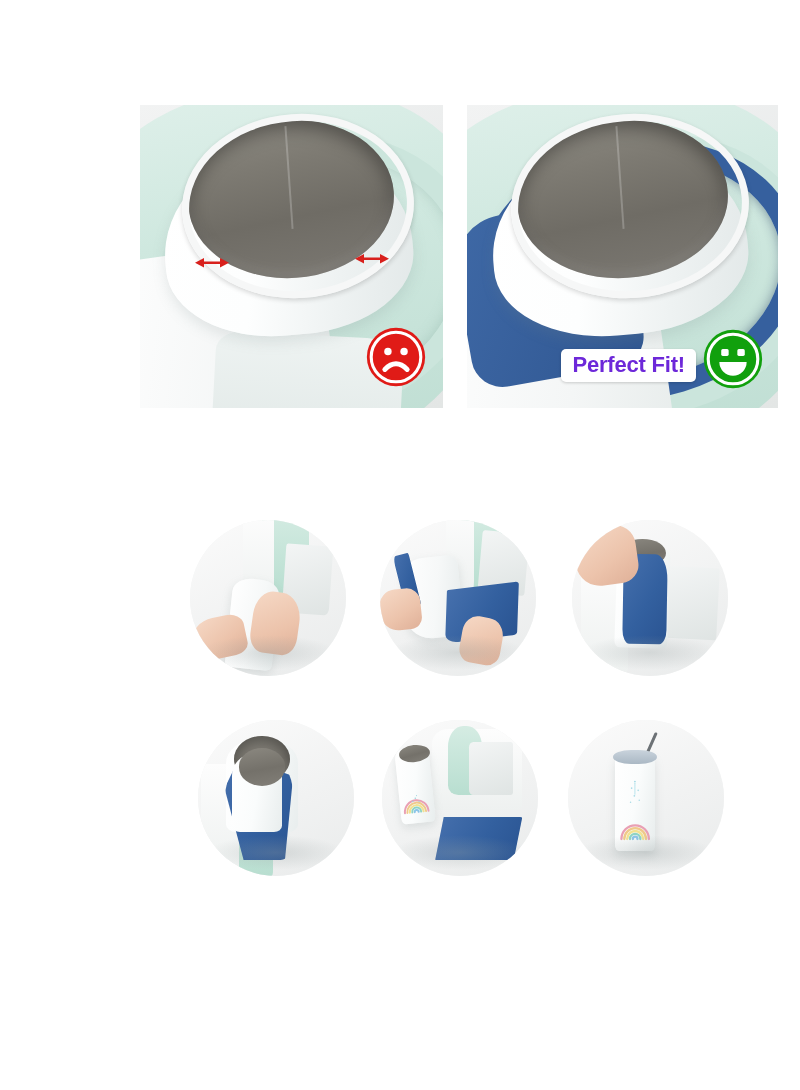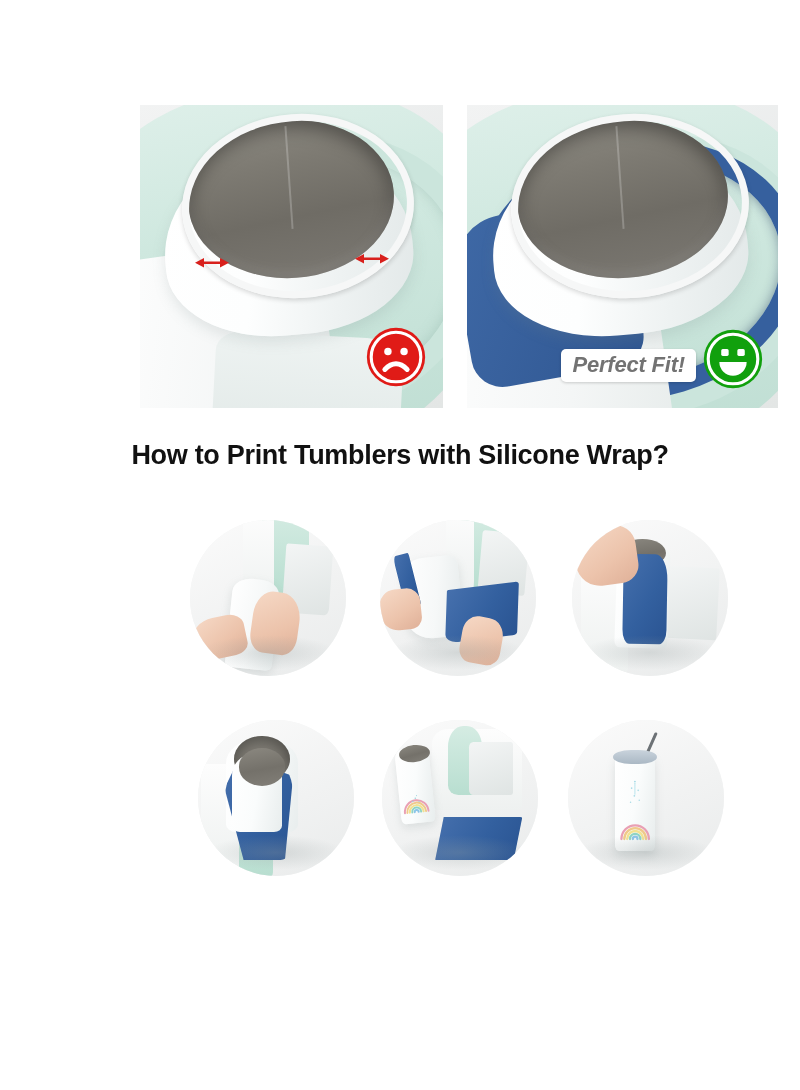--- a/index.html
+++ b/index.html
@@ -81,23 +81,23 @@
 
   
   .face-badge{position:absolute;width:62px;height:62px;}
   .face-badge svg{width:100%;height:100%;display:block;}
   .bad .face-badge{right:16px;bottom:20px;}
   .good .face-badge{right:14px;bottom:18px;}
 
   .fit-pill{position:absolute;right:82px;bottom:26px;
     background:#ffffff;border-radius:5px;
     padding:5px 11px 6px 11px;
-    font-size:22px;font-weight:bold;color:#737373;
+    font-size:22px;font-weight:bold;color:#6d28d9;
     letter-spacing:-.2px;line-height:1;white-space:nowrap;
-    box-shadow:0 1px 3px rgba(0,0,0,.18);font-style:italic;}
+    box-shadow:0 1px 3px rgba(0,0,0,.18);}
 
   
   .headline{position:absolute;left:0;top:440px;width:800px;text-align:center;
     font-size:27px;font-weight:bold;color:#111;letter-spacing:-.3px;}
 
   
   .steps{position:absolute;left:0;top:512px;width:800px;}
   .step-row{position:relative;width:800px;height:200px;}
   .step{position:absolute;width:156px;height:156px;border-radius:50%;
     overflow:hidden;background:#f4f5f5;}
@@ -203,21 +203,20 @@
             <circle cx="50" cy="50" r="33" fill="#11a00d"></circle>
             <rect x="31" y="34" width="12" height="11" rx="2.5" fill="#ffffff"></rect>
             <rect x="57" y="34" width="12" height="11" rx="2.5" fill="#ffffff"></rect>
             <path d="M28 55 H72 A22 22 0 0 1 28 55 Z" fill="#ffffff"></path>
           </svg>
         </div>
       </div>
     </div>
   </div>
 
-  <div class="headline">How to Print Tumblers with Silicone Wrap?</div>
 
   <div class="steps">
 
     <div class="step-row row1">
 
       <div class="step s1">
         <div class="sc">
           <div class="press-mint" style="left:46%;top:-8%;width:30%;height:56%;border-radius:0 0 46% 46%;"></div>
           <div class="press-base" style="left:34%;top:-6%;width:20%;height:62%;border-radius:0 0 20% 10%;"></div>
           <div class="press-grey" style="left:60%;top:16%;width:30%;height:44%;border-radius:4% 8% 10% 6%;transform:rotate(4deg);"></div>

